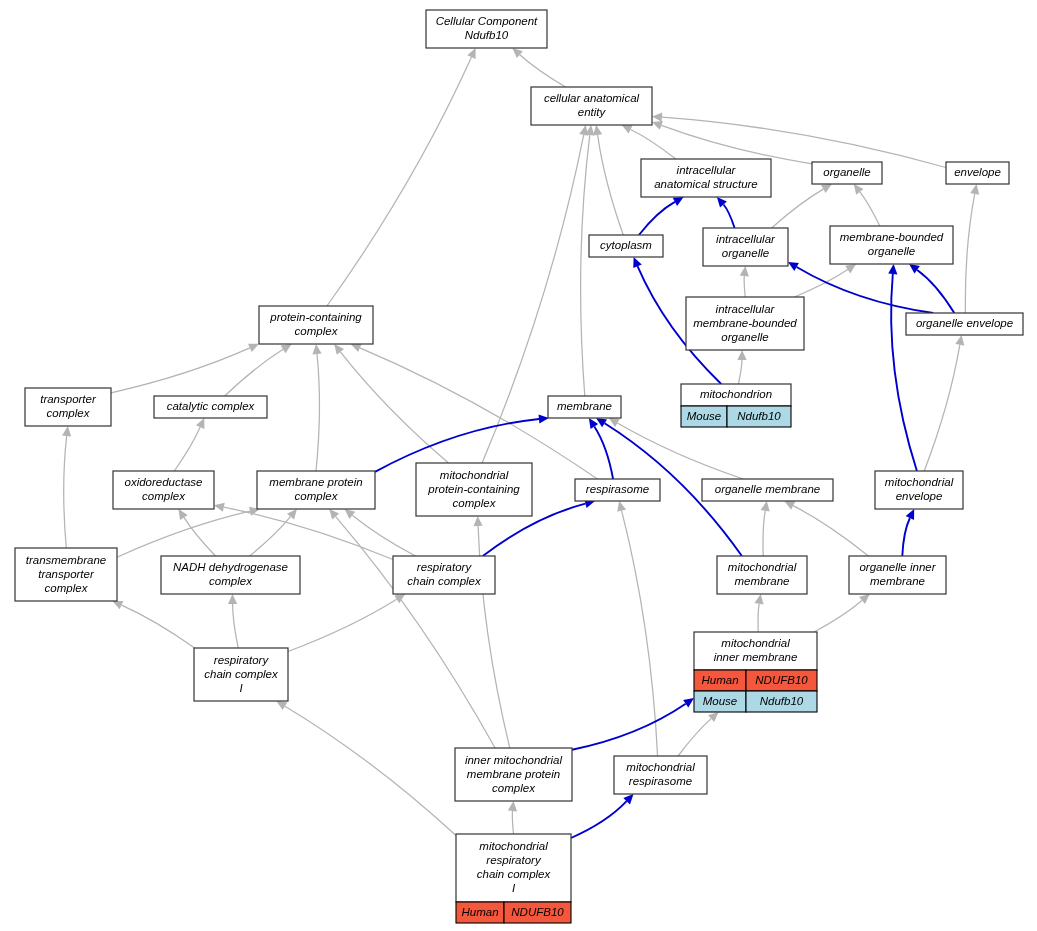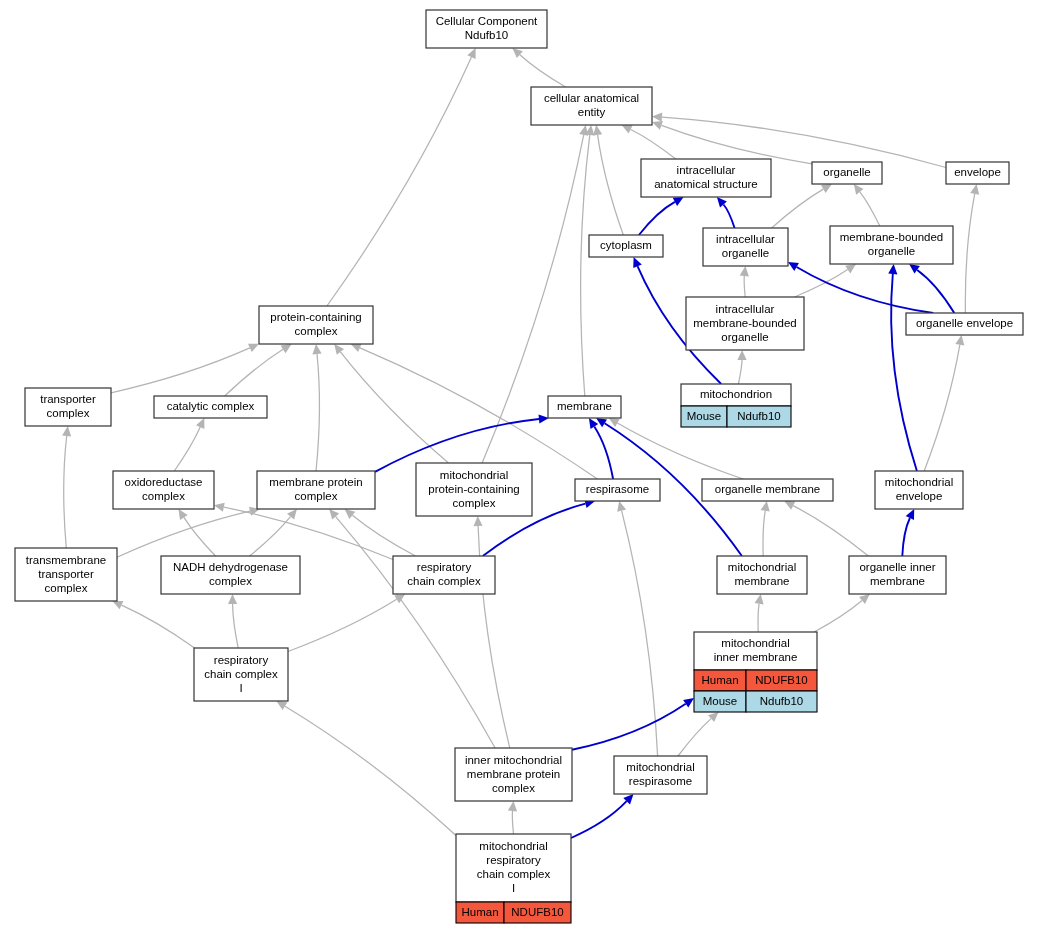--- a/index.html
+++ b/index.html
@@ -7,20 +7,21 @@
     padding: 0;
     background: #ffffff;
   }
   #canvas-wrap {
     position: relative;
     width: 1037px;
     height: 931px;
     background: #ffffff;
     overflow: hidden;
     font-family: "Liberation Sans", sans-serif;
+    font-style: italic;
   }
   svg#graph {
     position: absolute;
     left: 0;
     top: 0;
     width: 1037px;
     height: 931px;
   }
   .node-rect {
     fill: #ffffff;

